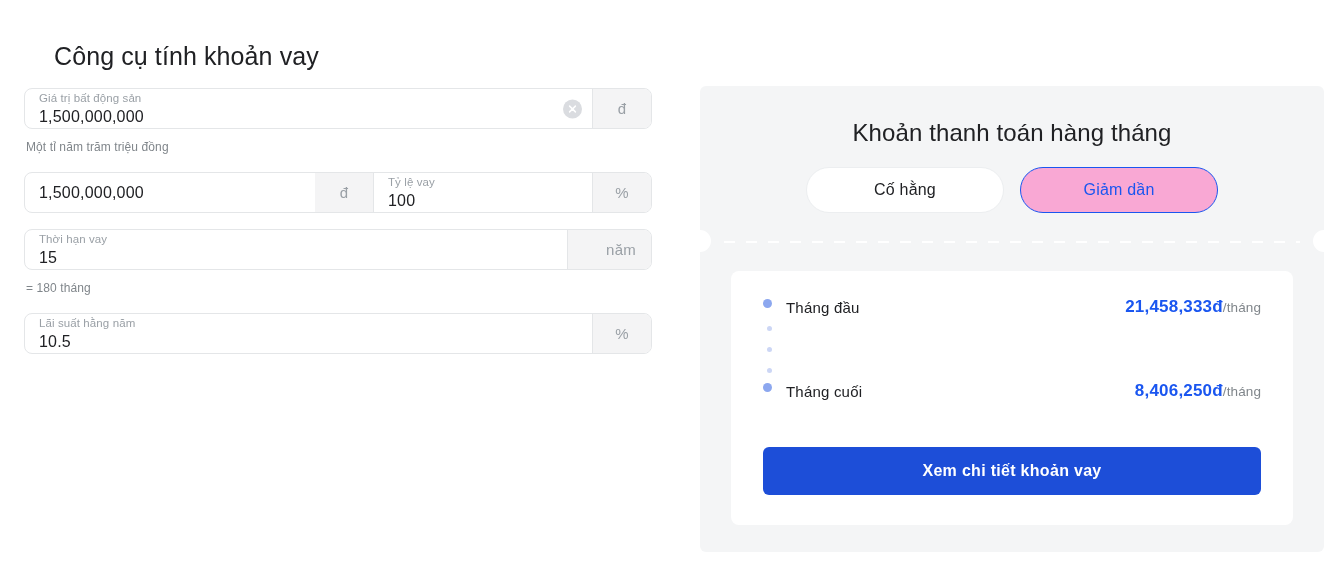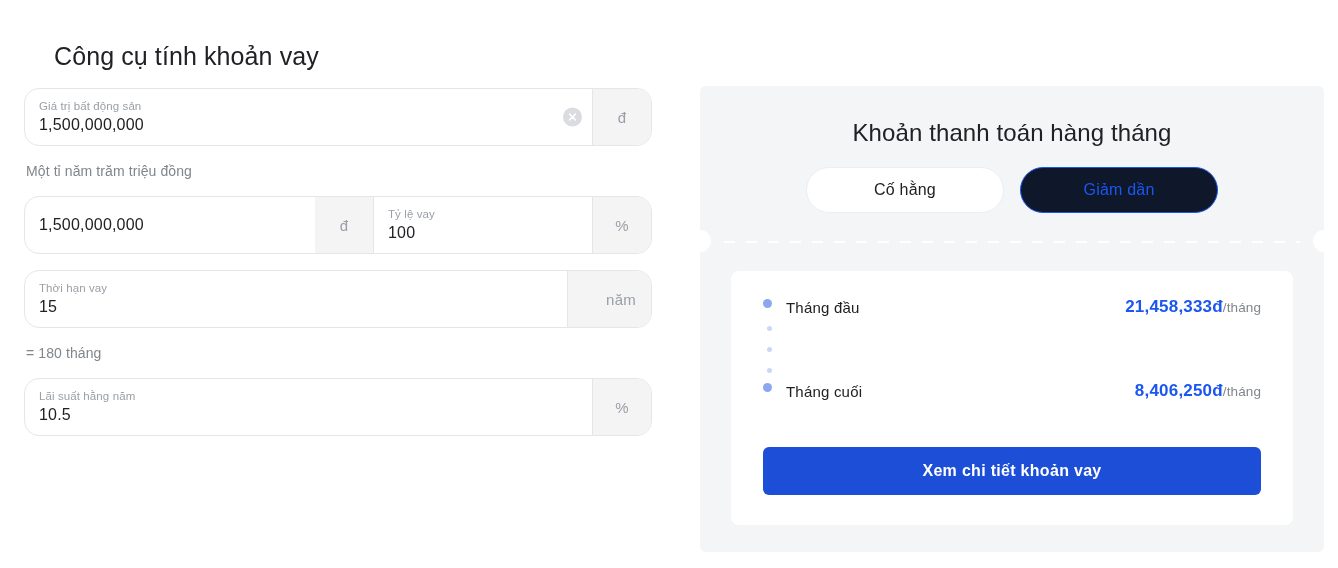--- a/index.html
+++ b/index.html
@@ -32,24 +32,24 @@
     margin: 40px 0 0 30px;
     line-height: 32px;
   }
 
   .field-group { margin-top: 16px; }
 
   .field-row {
     display: flex;
     align-items: stretch;
     border: 1px solid #e4e6e8;
-    border-radius: 15px;
+    border-radius: 8px;
     background: #fff;
     overflow: hidden;
-    height: 58px;
+    height: 41px;
     box-sizing: border-box;
   }
 
   .field-cell {
     position: relative;
     display: flex;
     flex-direction: column;
     justify-content: center;
     padding: 0 14px;
     flex: 1 1 auto;
@@ -100,23 +100,23 @@
     color: #9aa0a6;
     letter-spacing: 0.2px;
   }
   .suffix-cell.wide { width: 60px; padding-left: 23px; }
   .suffix-cell.inline {
     border-left: none;
     border-right: 1px solid #e4e6e8;
   }
 
   .helper-text {
-    font-size: 14px;
+    font-size: 12px;
     color: #80868b;
-    margin: 16px 0 0 2px;
+    margin: 9px 0 0 2px;
     line-height: 18px;
     letter-spacing: 0.1px;
   }
 
   
   .right-panel {
     position: absolute;
     left: 700px;
     top: 86px;
     width: 624px;
@@ -152,21 +152,21 @@
     letter-spacing: 0.2px;
     cursor: pointer;
     box-sizing: border-box;
   }
   .toggle-pill.inactive {
     background: #ffffff;
     border: 1px solid #eceef0;
     color: #202124;
   }
   .toggle-pill.active {
-    background: #0f172a;
+    background: #f9a8d4;
     border: 1px solid #1a56f0;
     color: #1a56f0;
   }
 
   
   .perforation {
     position: absolute;
     left: 0;
     top: 155px;
     width: 100%;

